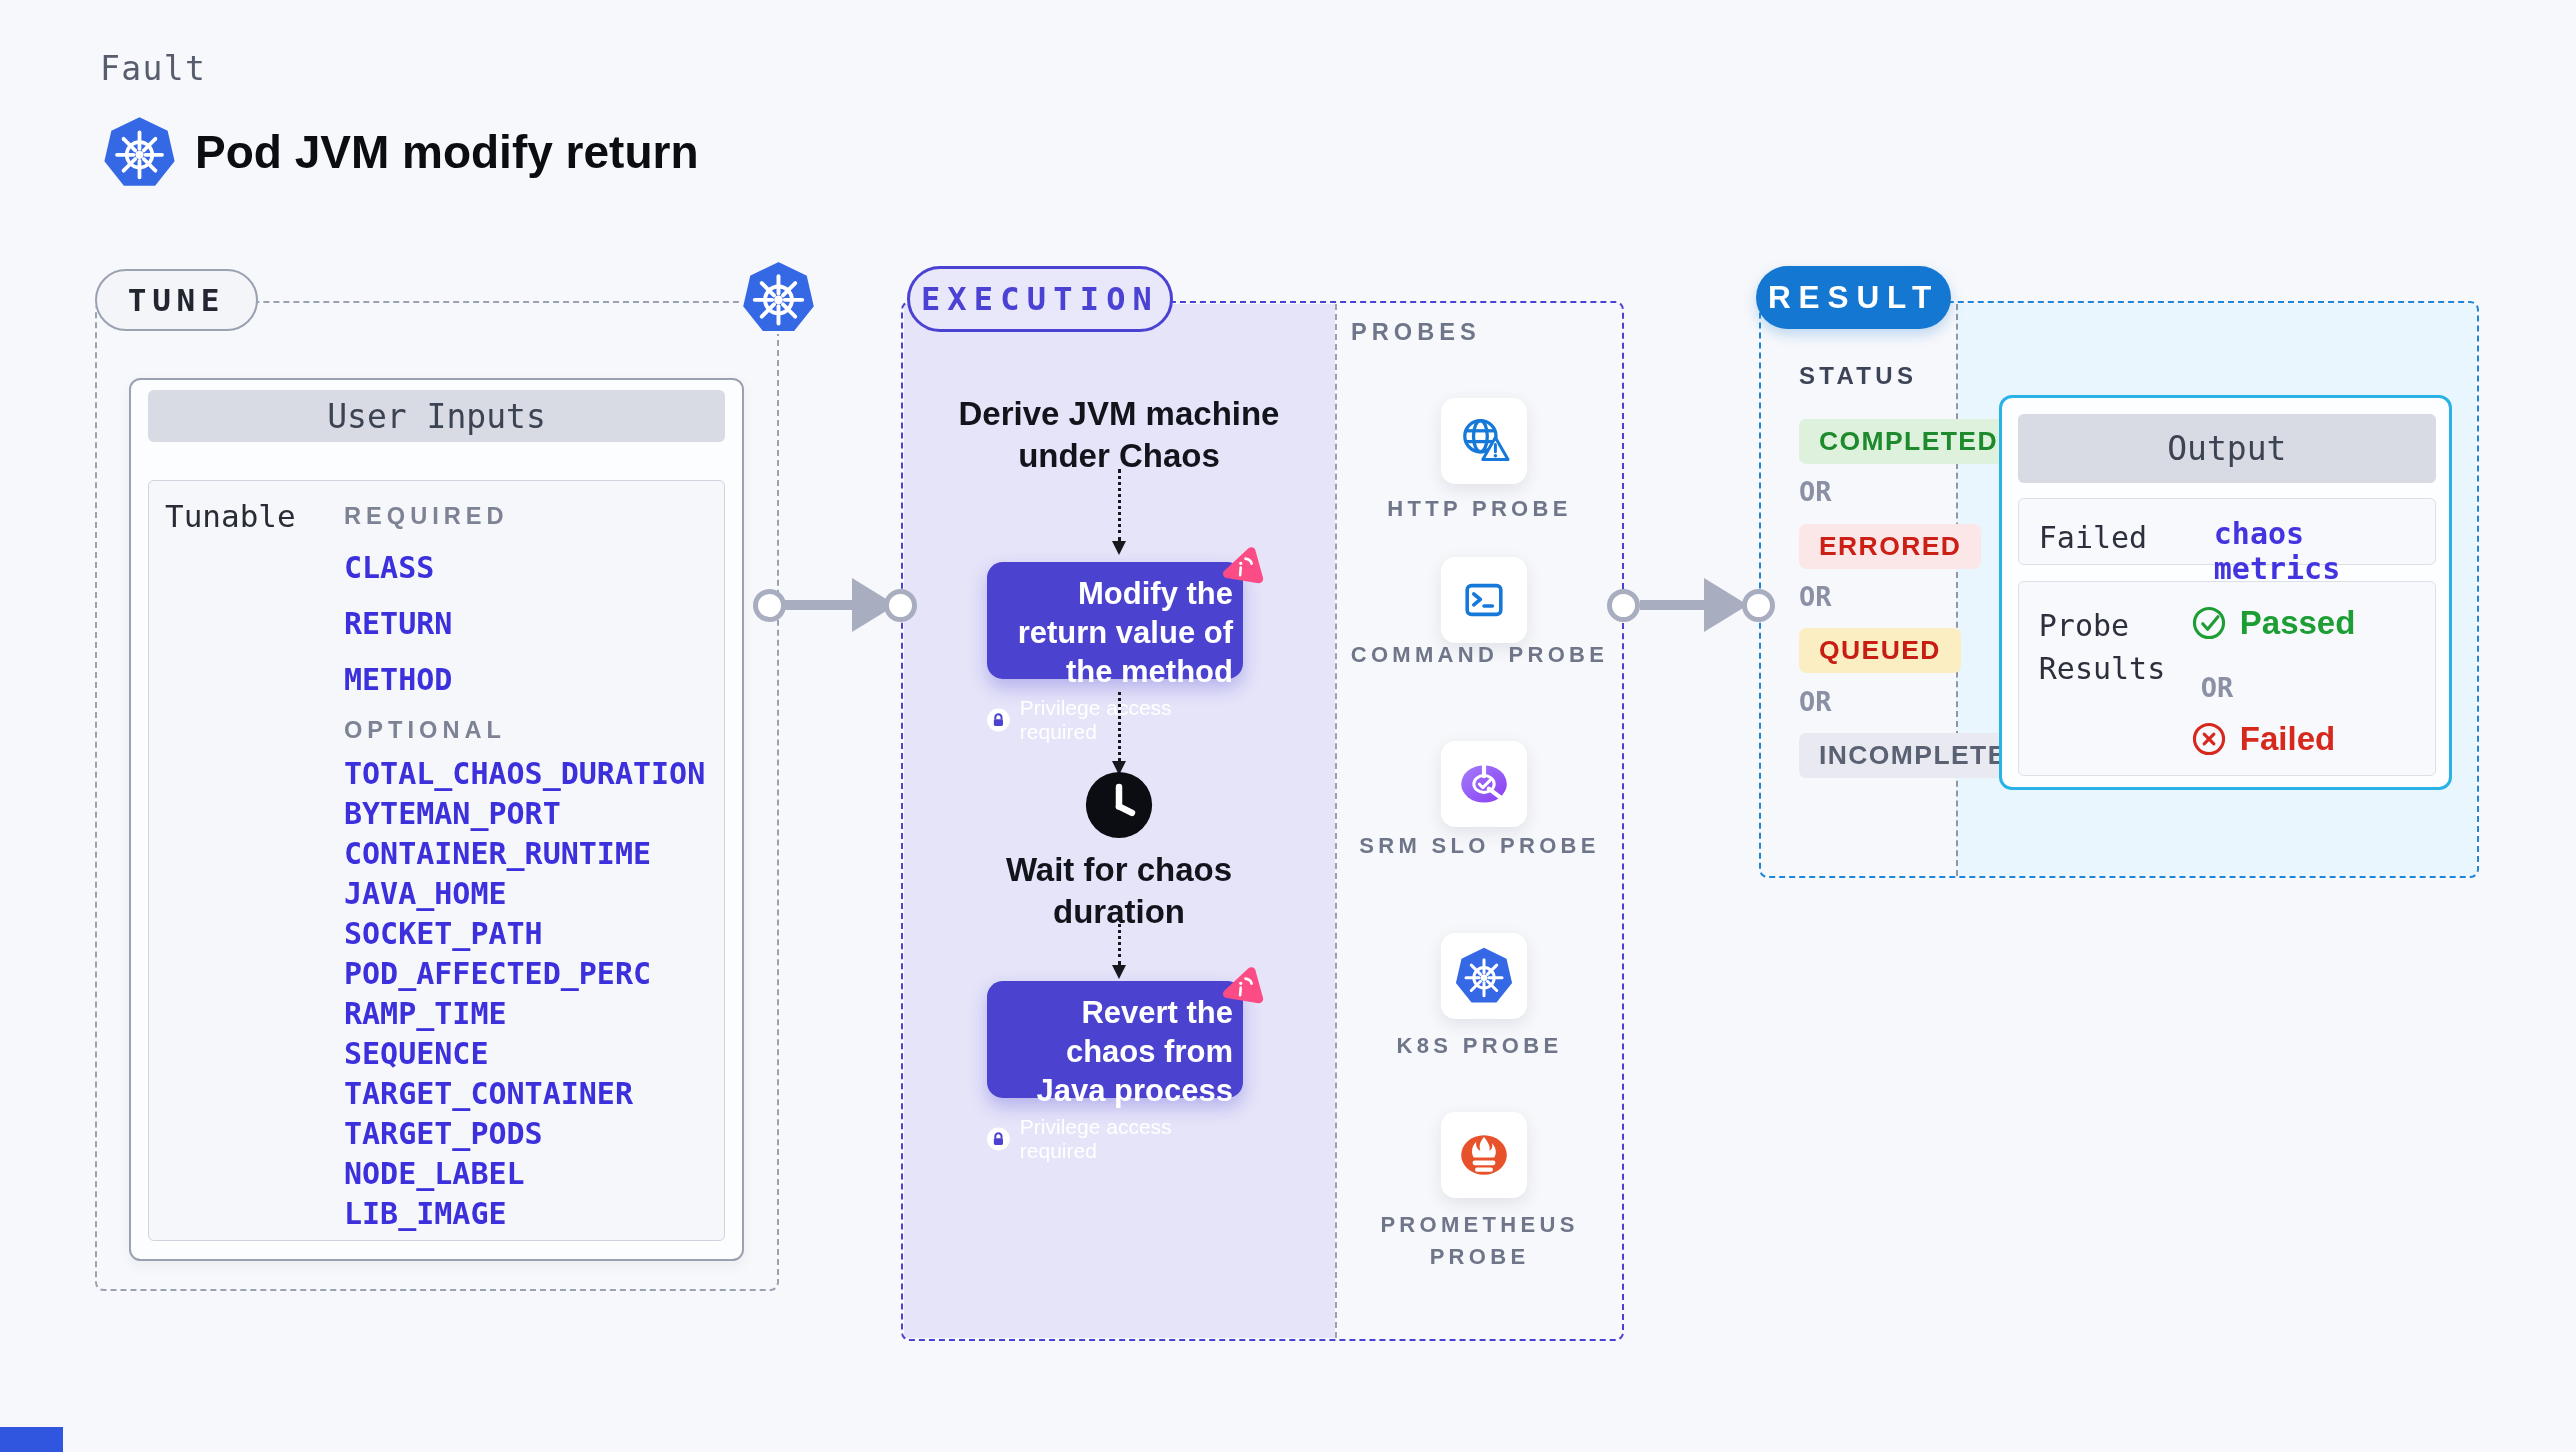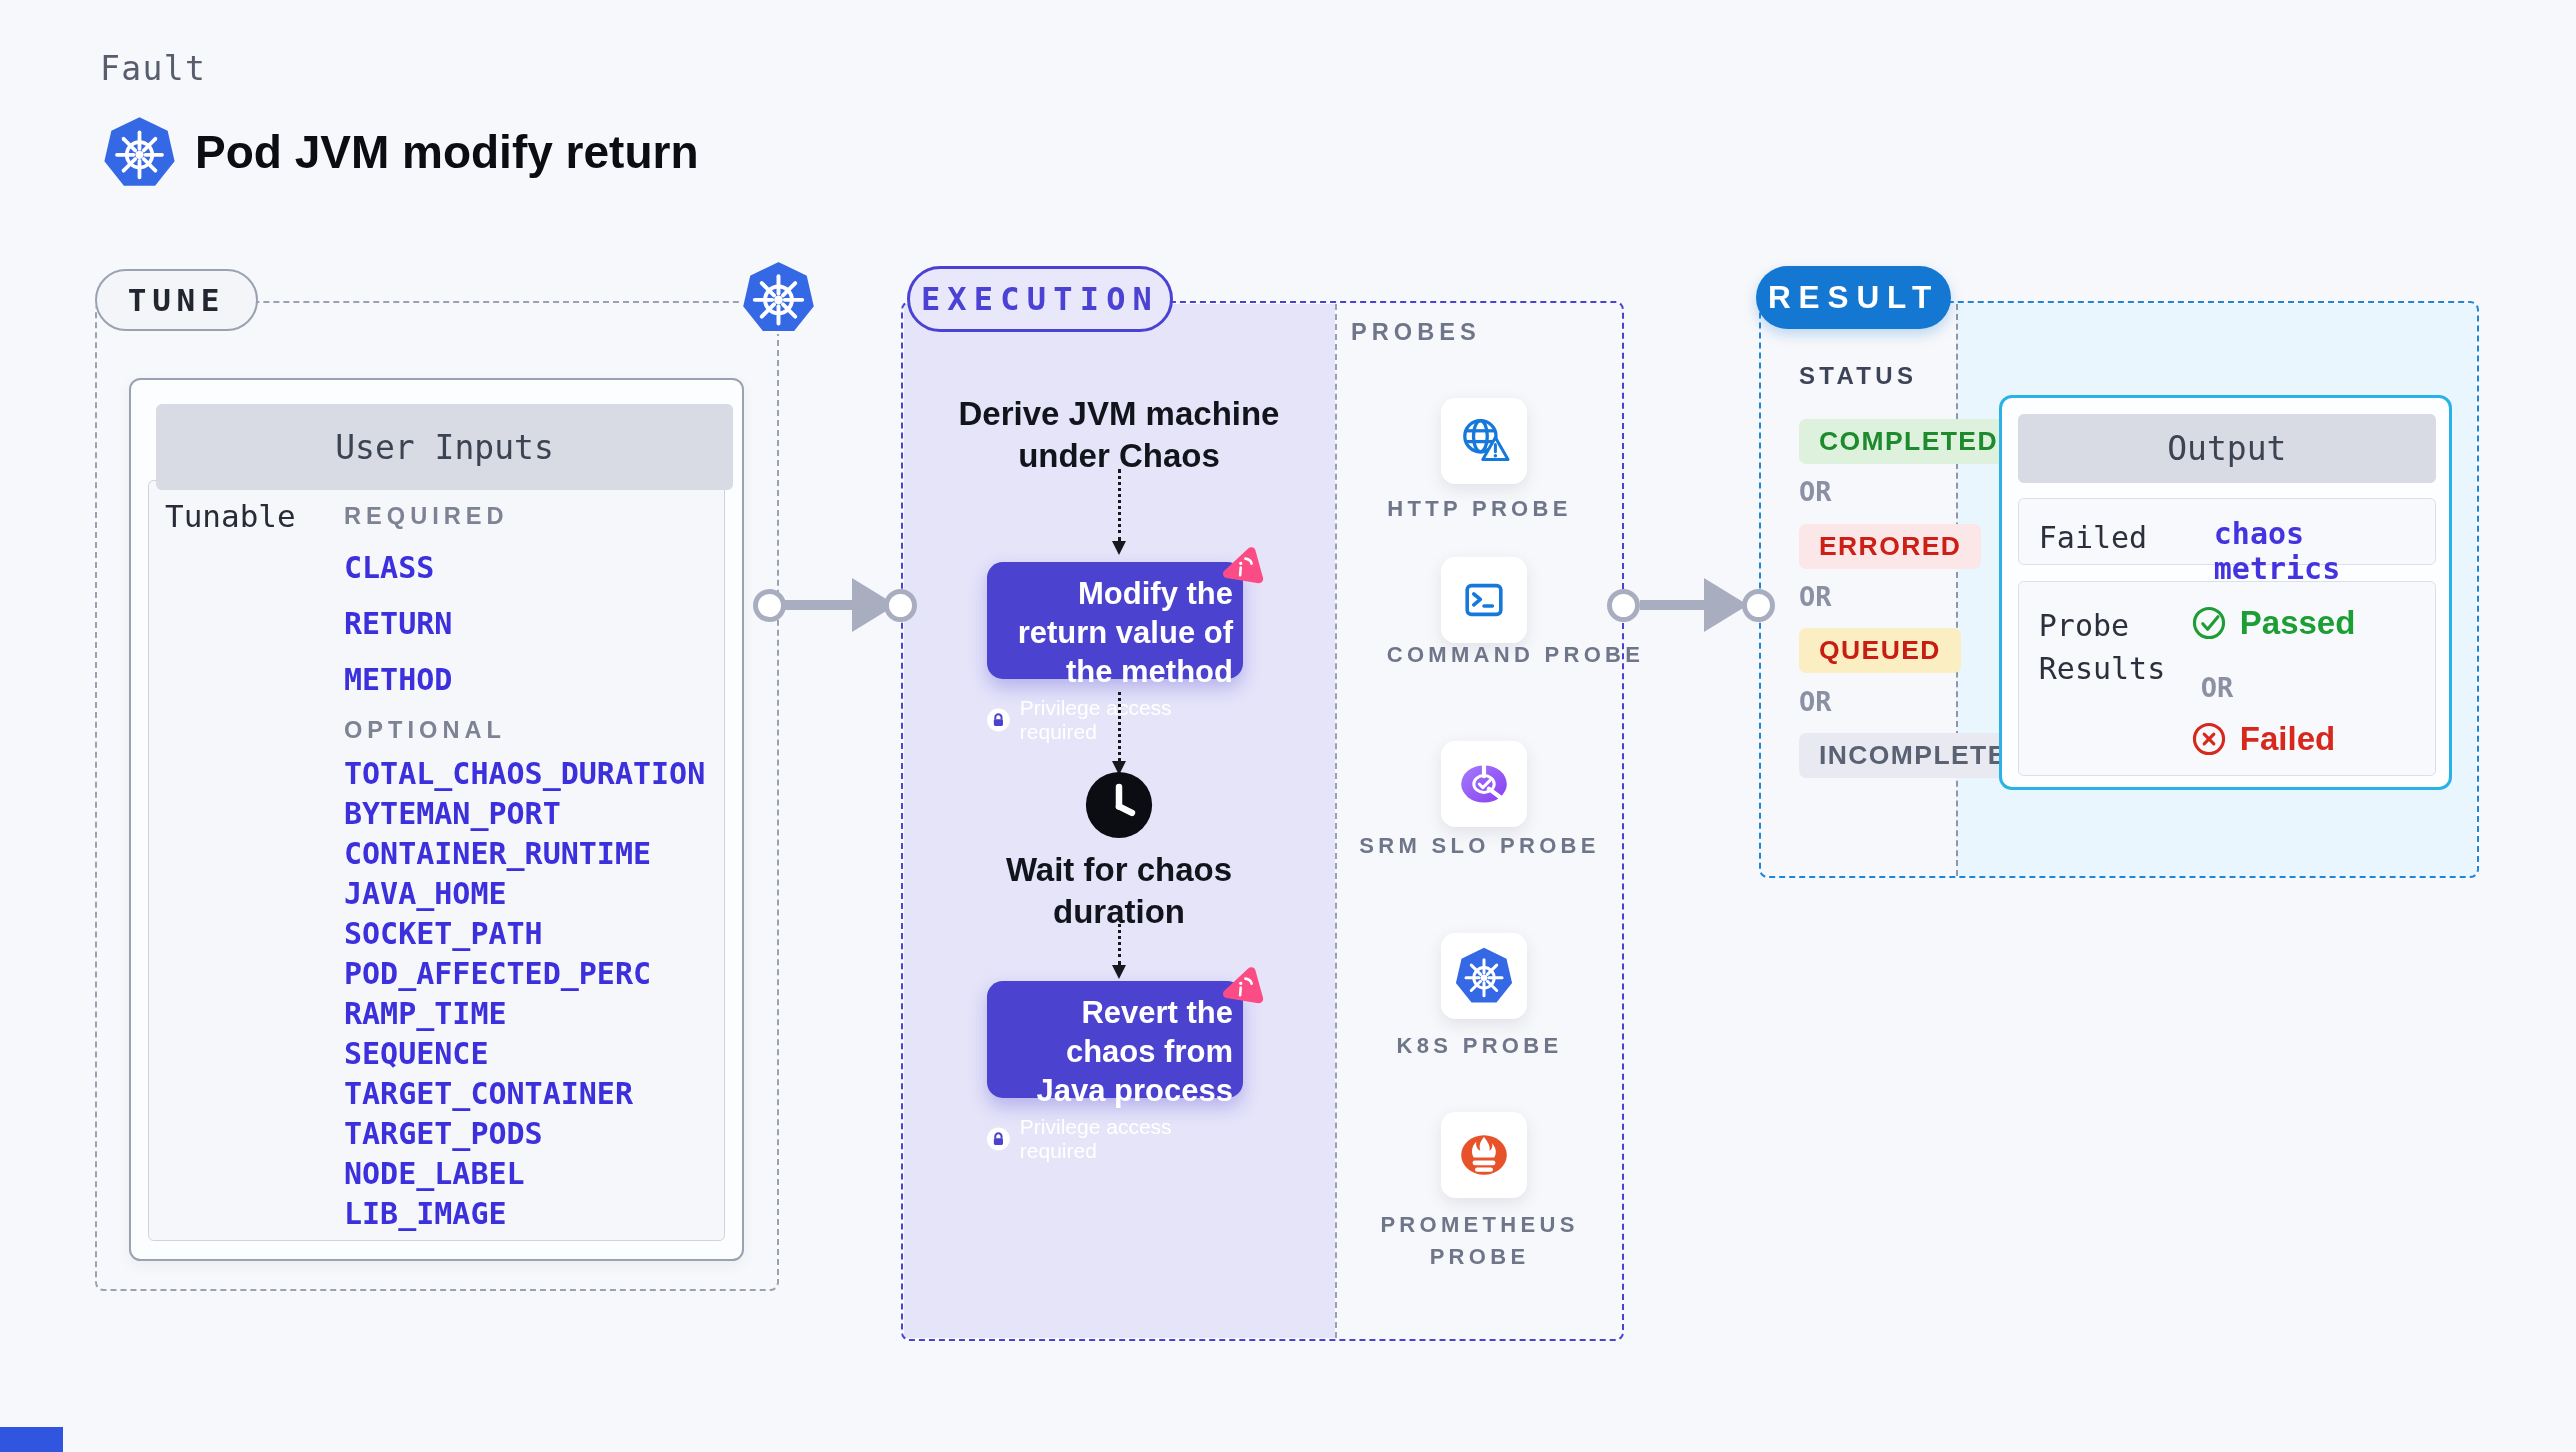--- a/index.html
+++ b/index.html
@@ -110,21 +110,21 @@
         <line x1="50" y1="61" x2="50" y2="83"></line>
           <line x1="44.3" y1="58.7" x2="28.8" y2="74.2"></line>
         <line x1="42" y1="53" x2="20" y2="53"></line>
           <line x1="44.3" y1="47.3" x2="28.8" y2="31.8"></line>
       </g>
       <circle cx="50" cy="53" r="5.5" fill="#fff"></circle>
     </svg>
   </div>
 
   <div class="abs ui-card" style="left:129px;top:378px;width:615px;height:883px;"></div>
-  <div class="abs ui-head" style="left:148px;top:404px;width:577px;height:86px;z-index:4;margin-left:8px;">
+  <div class="abs ui-head" style="left:148px;top:390px;width:577px;height:52px;z-index:4;">
     <span>User Inputs</span>
   </div>
   <div class="abs ui-list" style="left:148px;top:480px;width:577px;height:761px;z-index:3;"></div>
   <div class="abs tunable-label" style="left:165px;top:493px;z-index:4;">Tunable</div>
 
   <div class="abs" style="left:344px;top:493px;width:387px;z-index:4;">
     <div class="col-label">REQUIRED</div>
     <div class="req-item">CLASS</div>
     <div class="req-item">RETURN</div>
     <div class="req-item">METHOD</div>
@@ -235,21 +235,21 @@
 
   <div class="abs probe-card" style="left:1441px;top:557px;">
     <svg viewBox="0 0 100 100" width="60" height="60">
       <g stroke="#1679d9" stroke-width="6" fill="none" stroke-linecap="round" stroke-linejoin="round">
         <rect x="22" y="26" width="56" height="48" rx="7"></rect>
         <path d="M33 40 l11 9 -11 9"></path>
         <line x1="50" y1="60" x2="64" y2="60"></line>
       </g>
     </svg>
   </div>
-  <div class="abs probe-caption" style="left:1335px;top:639px;margin-left:36px;">COMMAND PROBE</div>
+  <div class="abs probe-caption" style="left:1335px;top:639px;">COMMAND PROBE</div>
 
   <div class="abs probe-card" style="left:1441px;top:741px;">
     <svg viewBox="0 0 100 100" width="60" height="60">
       <defs>
         <linearGradient id="srmg" x1="0" y1="0" x2="1" y2="1">
           <stop offset="0" stop-color="#a37cfb"></stop>
             <stop offset="1" stop-color="#8a3df2"></stop>
         </linearGradient>
       </defs>
       <ellipse cx="50" cy="50" rx="38" ry="31" fill="url(#srmg)"></ellipse>

